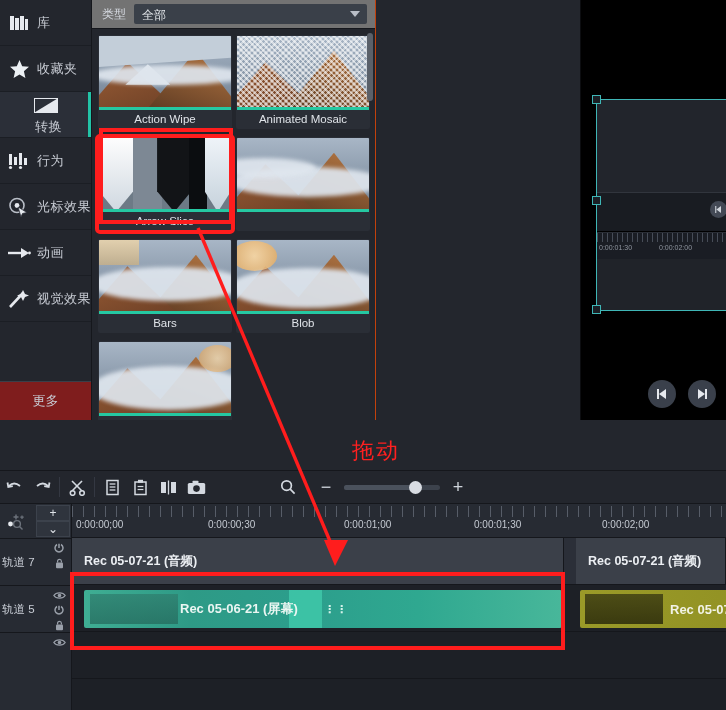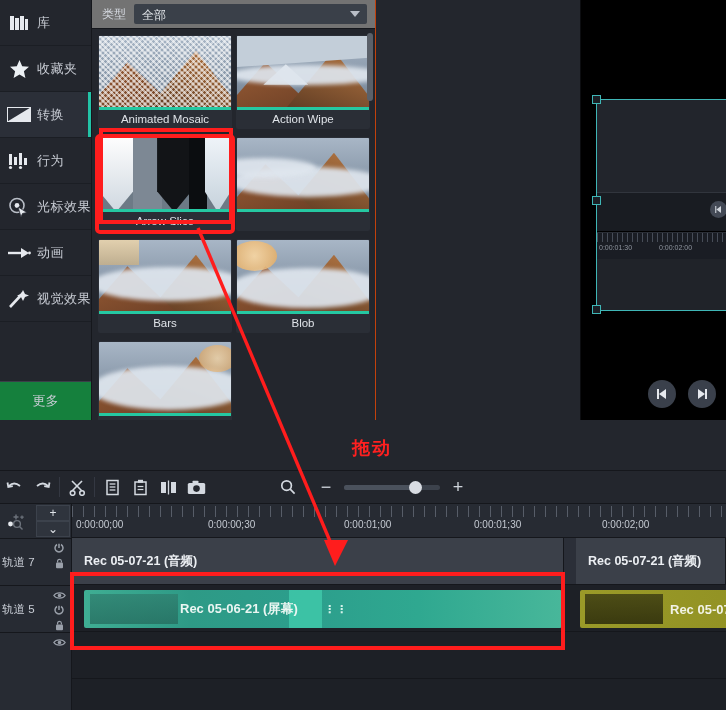--- a/index.html
+++ b/index.html
@@ -36,41 +36,42 @@
     display: flex; align-items: center;
     padding-left: 6px;
     box-sizing: border-box;
     color: #c8ccd4;
     font-size: 13px;
     cursor: pointer;
     border-bottom: 1px solid #1b1e24;
   }
   .nav-item.active {
     background: #2b2f38;
+    flex-direction: column;
   }
   .nav-item.active:after {
     content: ""; position: absolute;
     right: 0; top: 0; bottom: 0; width: 3px;
     background: #22c3a6;
   }
   .nav-ico {
     width: 26px; height: 26px;
     display: flex; align-items: center; justify-content: center;
     margin-right: 5px;
     flex: 0 0 26px;
   }
   .nav-ico svg { display: block; }
   .nav-label { white-space: nowrap; letter-spacing: .5px; }
   #nav-more {
     margin-top: auto;
     height: 38px;
     display: flex; align-items: center; justify-content: center;
     color: #c8ccd4; font-size: 13px;
     border-top: 1px solid #3a3f49;
-    background: #15803d;
+    background: #7f1d1d;
     cursor: pointer;
   }
 
   
   #lib-panel {
     width: 284px; height: 420px;
     background: #737373;
     box-sizing: border-box;
     display: flex; flex-direction: column;
     flex: 0 0 284px;
@@ -203,21 +204,21 @@
   }
   .pc-btn {
     width: 28px; height: 28px; border-radius: 50%;
     background: #3a404b;
     display: flex; align-items: center; justify-content: center;
     cursor: pointer;
   }
   #drag-note {
     position: absolute;
     left: 352px; top: 436px;
-    color: #ff2020; font-size: 18px; font-weight: bold;
+    color: #ff2020; font-size: 22px; font-weight: normal;
     letter-spacing: 2px;
     z-index: 40;
   }
 
   
   #toolbar {
     position: absolute; left: 0; top: 470px;
     width: 726px; height: 34px;
     background: #23262d;
     border-top: 1px solid #15171c;
@@ -465,47 +466,47 @@
       <div id="filter-bar">
         <span id="filter-label">类型</span>
         <div id="filter-select">
           <span>全部</span>
           <span id="filter-caret"></span>
         </div>
       </div>
 
       <div id="grid-wrap">
         <div id="grid">
-
-          <div class="tile">
-            <div class="tile-thumb">
-              <div class="mt">
-                  <div class="sky"></div>
-                <div class="rock1"></div>
-                  <div class="rock2"></div>
-                <div style="position:absolute;inset:0;background-image:repeating-linear-gradient(45deg,rgba(255,255,255,.55) 0 2px,transparent 2px 4px),repeating-linear-gradient(-45deg,rgba(255,255,255,.45) 0 2px,transparent 2px 4px);"></div>
-              </div>
-              <div class="tile-bar"></div>
-            </div>
-            <div class="tile-name">Animated Mosaic</div>
-          </div>
 
           <div class="tile">
             <div class="tile-thumb">
               <div class="mt">
                   <div class="sky"></div>
                 <div class="rock1"></div>
                   <div class="rock2"></div>
                   <div class="snow"></div>
                 <div class="cloud" style="bottom:34%;height:20px;"></div>
                 <div style="position:absolute;left:0;top:0;width:100%;height:42%;background:#c3ced9;clip-path:polygon(0 0,100% 0,100% 70%,0 100%);"></div>
               </div>
               <div class="tile-bar"></div>
             </div>
             <div class="tile-name">Action Wipe</div>
+          </div>
+
+          <div class="tile">
+            <div class="tile-thumb">
+              <div class="mt">
+                  <div class="sky"></div>
+                <div class="rock1"></div>
+                  <div class="rock2"></div>
+                <div style="position:absolute;inset:0;background-image:repeating-linear-gradient(45deg,rgba(255,255,255,.55) 0 2px,transparent 2px 4px),repeating-linear-gradient(-45deg,rgba(255,255,255,.45) 0 2px,transparent 2px 4px);"></div>
+              </div>
+              <div class="tile-bar"></div>
+            </div>
+            <div class="tile-name">Animated Mosaic</div>
           </div>
 
           <div class="tile tile-selected">
             <div class="tile-thumb" style="background:#6d7a86;">
               <div style="position:absolute;left:0;top:0;width:26%;height:100%;background:linear-gradient(#fdfdfd,#cfd8e0);clip-path:polygon(0 0,100% 0,100% 72%,50% 100%,0 72%);"></div>
               <div style="position:absolute;left:26%;top:0;width:22%;height:100%;background:#7d8894;"></div>
               <div style="position:absolute;left:44%;top:0;width:26%;height:100%;background:#121417;clip-path:polygon(0 0,100% 0,100% 72%,50% 100%,0 72%);"></div>
               <div style="position:absolute;left:68%;top:0;width:14%;height:100%;background:#0b0d10;"></div>
               <div style="position:absolute;left:80%;top:0;width:20%;height:100%;background:linear-gradient(#eef3f8,#c6d2dc);clip-path:polygon(0 0,100% 0,100% 72%,50% 100%,0 72%);"></div>
               <div class="tile-bar"></div>

